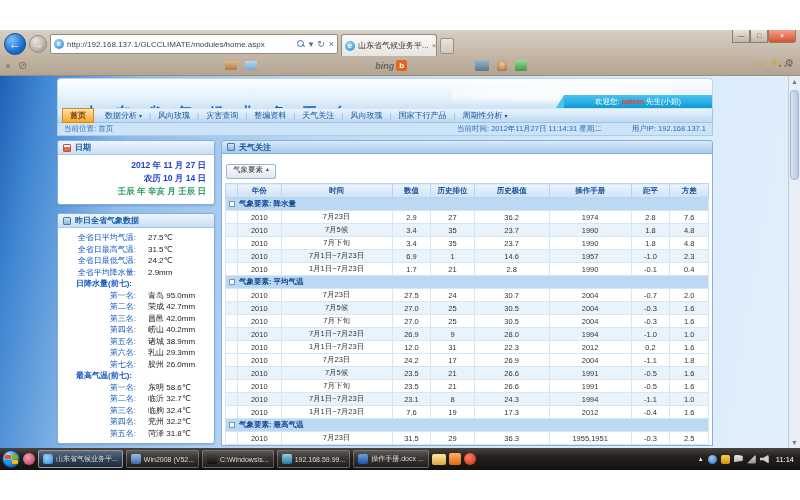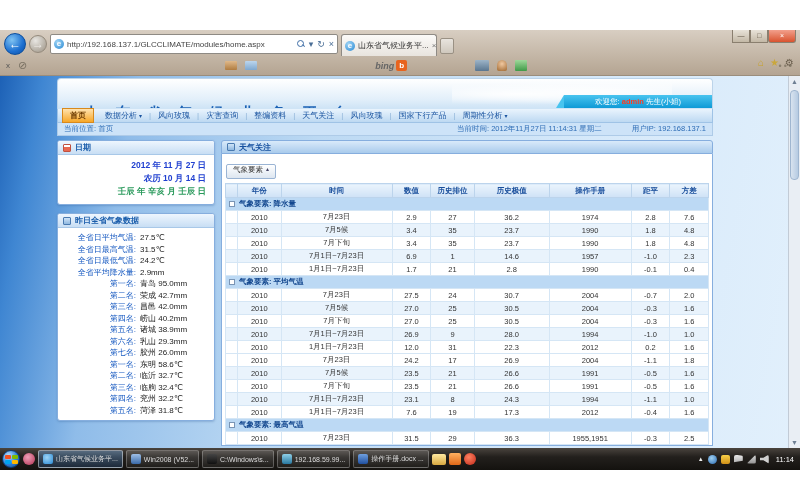--- a/index.html
+++ b/index.html
@@ -79,21 +79,21 @@
   .pico { width:8px; height:8px; border:1px solid #c05040; border-radius:1px; background:linear-gradient(#fff 40%,#e86850 40%); flex:0 0 auto; }
   .pico2 { width:8px; height:8px; border:1px solid #4a7ab0; border-radius:1px; background:linear-gradient(#cfe4f8,#8fb8e0); flex:0 0 auto; }
 
   .sidebar { width:158px; display:flex; flex-direction:column; gap:8px; }
   .cal-body { padding:4px 8px 6px 4px; font-size:8.5px; text-align:right; line-height:13px; color:#333; }
   .cal-body b { color:#1f3fd0;margin-top:24px; }
   .cal-week { color:#2e9e3e; font-weight:bold; }
   .cal-stem { color:#2a9a5c; font-weight:bold; }
   .wline { display:flex; font-size:8px; line-height:11.5px; }
   .wline .lab { width:78px; text-align:right; color:#1558c0; white-space:nowrap; flex:0 0 auto; }
-  .wline .val { margin-left:4px; color:#222; white-space:nowrap; }
+  .wline .val { margin-left:12px; color:#222; white-space:nowrap; }
   .wline.section .lab { width:auto; margin-left:18px; color:#1558c0; font-weight:bold; }
   .weather-body { padding:4px 2px 4px 0; }
 
   .main { flex:1; }
   .main-title { display:flex; align-items:center; gap:4px; height:14px; background:linear-gradient(#d9eafa,#a9cbec);
     border:1px solid #86aede; border-radius:3px 3px 0 0; font-size:8px; font-weight:bold; color:#154f9e; padding:0 5px; }
   .main-body { background:#fff; border:1px solid #86aede; border-top:none; padding:4px 3px 0 3px; }
   .elem-btn { display:inline-flex; align-items:flex-start; gap:3px; height:15px; padding:0 6px; font-size:7.5px; color:#333;
     background:linear-gradient(#ffffff,#dde6f0); border:1px solid #9ab4d4; border-radius:2px; margin:1px 0 4px 1px; cursor:pointer; }
   .elem-btn .c { font-size:6px; color:#446; }
@@ -241,20 +241,23 @@
                   <span class="val">31.5℃</span>
                 </div>
                 <div class="wline">
                   <span class="lab">全省日最低气温:</span>
                   <span class="val">24.2℃</span>
                 </div>
                 <div class="wline">
                   <span class="lab">全省平均降水量:</span>
                   <span class="val">2.9mm</span>
                 </div>
+                <div class="wline section">
+                  <span class="lab">日降水量(前七):</span>
+                </div>
                 <div class="wline">
                   <span class="lab">第一名:</span>
                   <span class="val">青岛 95.0mm</span>
                 </div>
                 <div class="wline">
                   <span class="lab">第二名:</span>
                   <span class="val">荣成 42.7mm</span>
                 </div>
                 <div class="wline">
                   <span class="lab">第三名:</span>
@@ -268,20 +271,23 @@
                   <span class="lab">第五名:</span>
                   <span class="val">诸城 38.9mm</span>
                 </div>
                 <div class="wline">
                   <span class="lab">第六名:</span>
                   <span class="val">乳山 29.3mm</span>
                 </div>
                 <div class="wline">
                   <span class="lab">第七名:</span>
                   <span class="val">胶州 26.0mm</span>
+                </div>
+                <div class="wline section">
+                  <span class="lab">最高气温(前七):</span>
                 </div>
                 <div class="wline">
                   <span class="lab">第一名:</span>
                   <span class="val">东明 58.6℃</span>
                 </div>
                 <div class="wline">
                   <span class="lab">第二名:</span>
                   <span class="val">临沂 32.7℃</span>
                 </div>
                 <div class="wline">

